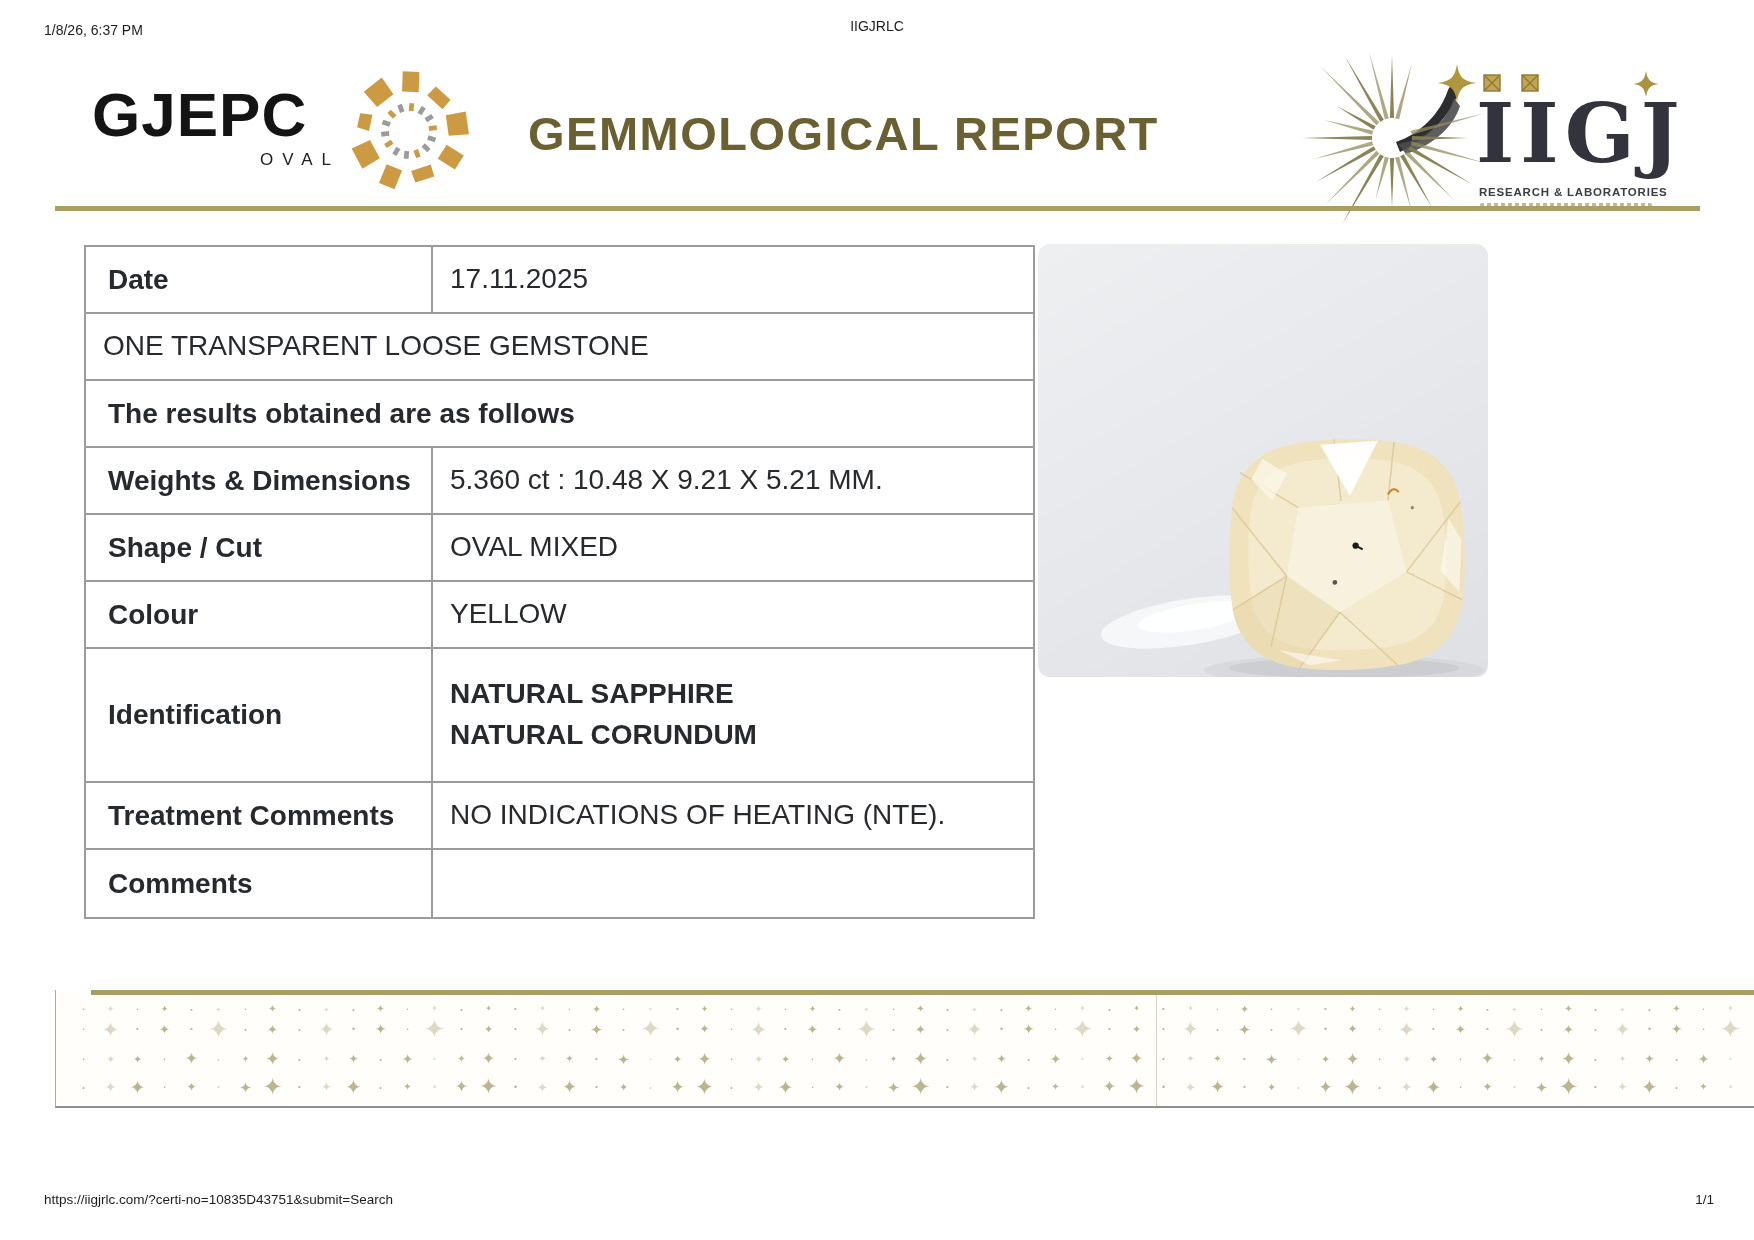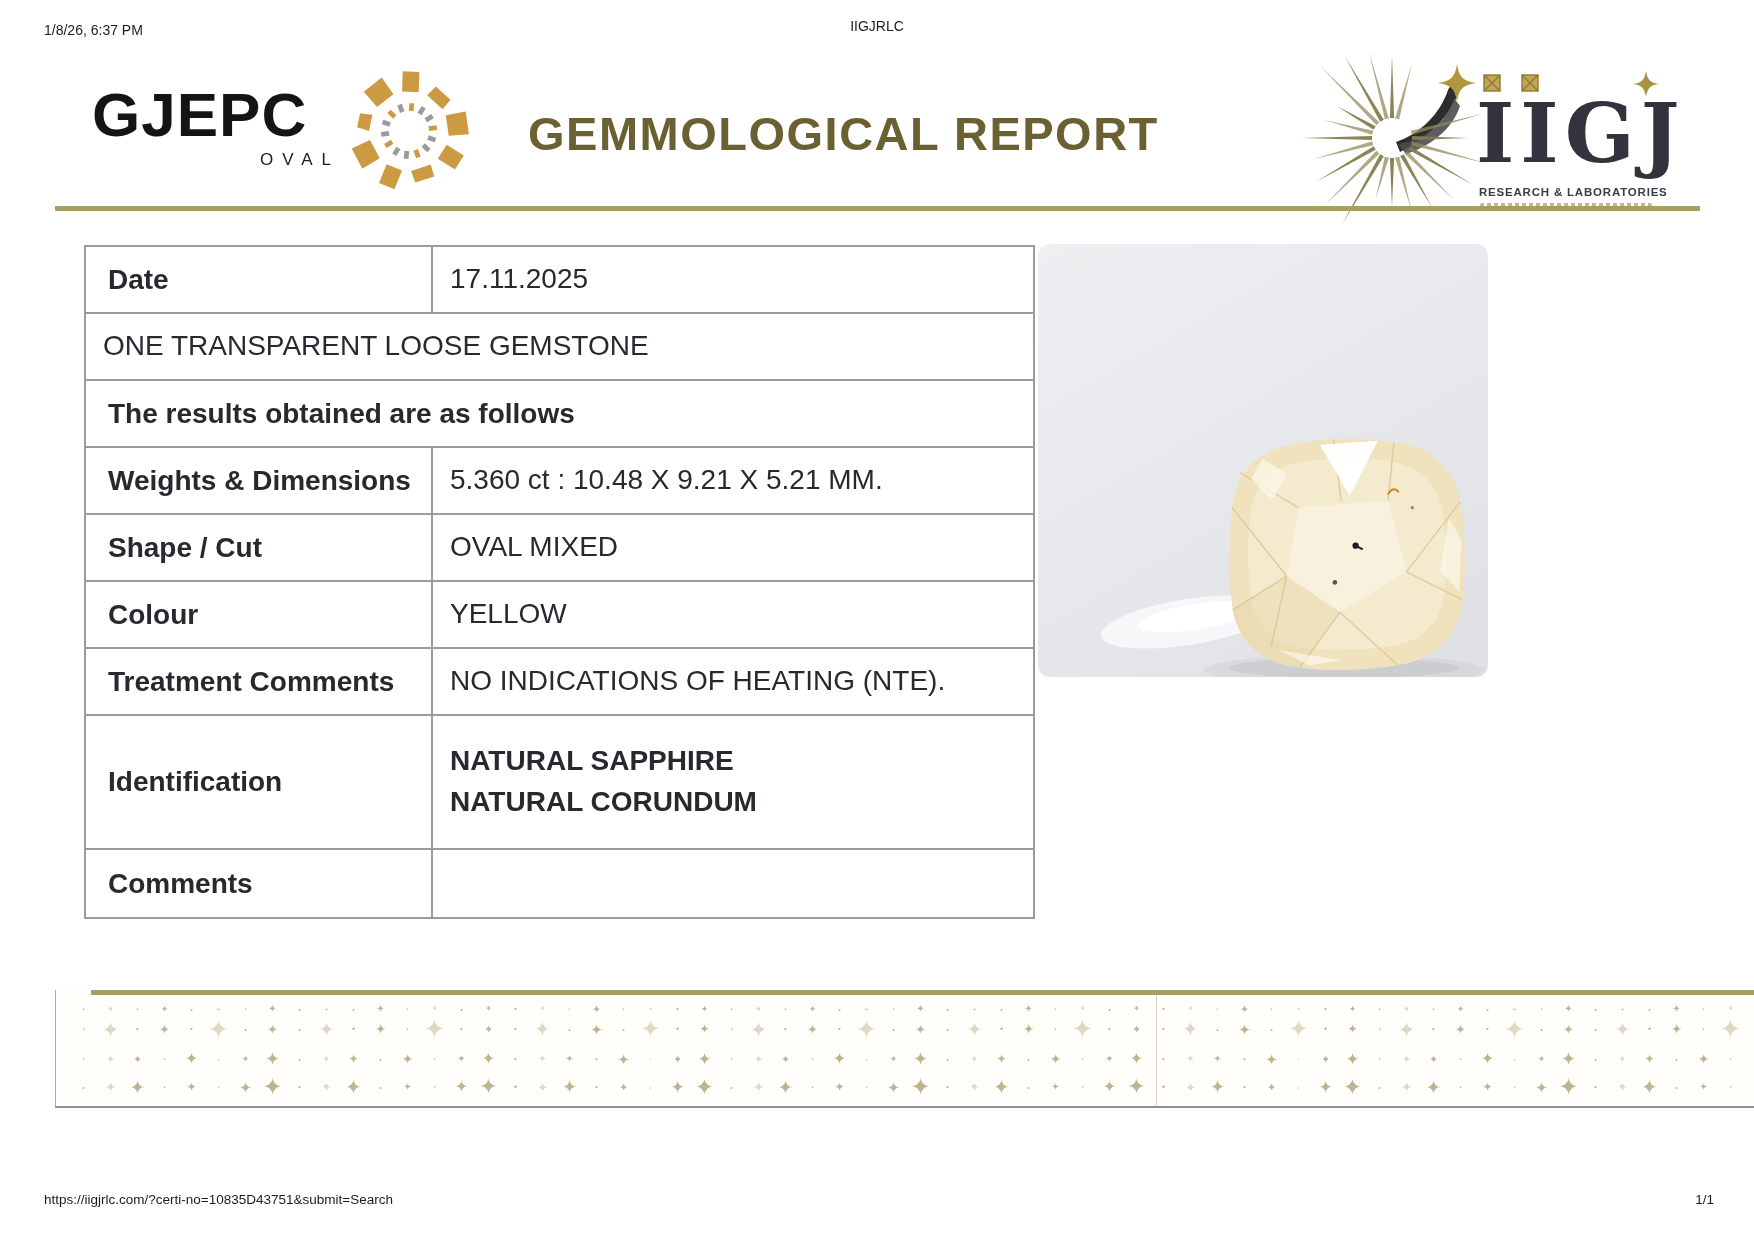--- a/index.html
+++ b/index.html
@@ -175,31 +175,31 @@
       <div class="tvalue">
         <div>OVAL MIXED</div>
       </div>
     </div>
     <div class="trow">
       <div class="tlabel">Colour</div>
       <div class="tvalue">
         <div>YELLOW</div>
       </div>
     </div>
-    <div class="trow">
-      <div class="tlabel">Treatment Comments</div>
-      <div class="tvalue">
-        <div>NO INDICATIONS OF HEATING (NTE).</div>
-      </div>
-    </div>
     <div class="trow tall">
       <div class="tlabel">Identification</div>
       <div class="tvalue bold">
         <div>NATURAL SAPPHIRE</div>
         <div>NATURAL CORUNDUM</div>
+      </div>
+    </div>
+    <div class="trow">
+      <div class="tlabel">Treatment Comments</div>
+      <div class="tvalue">
+        <div>NO INDICATIONS OF HEATING (NTE).</div>
       </div>
     </div>
     <div class="trow">
       <div class="tlabel">Comments</div>
       <div class="tvalue">
         <div>&nbsp;</div>
       </div>
     </div>
   </div>
 

